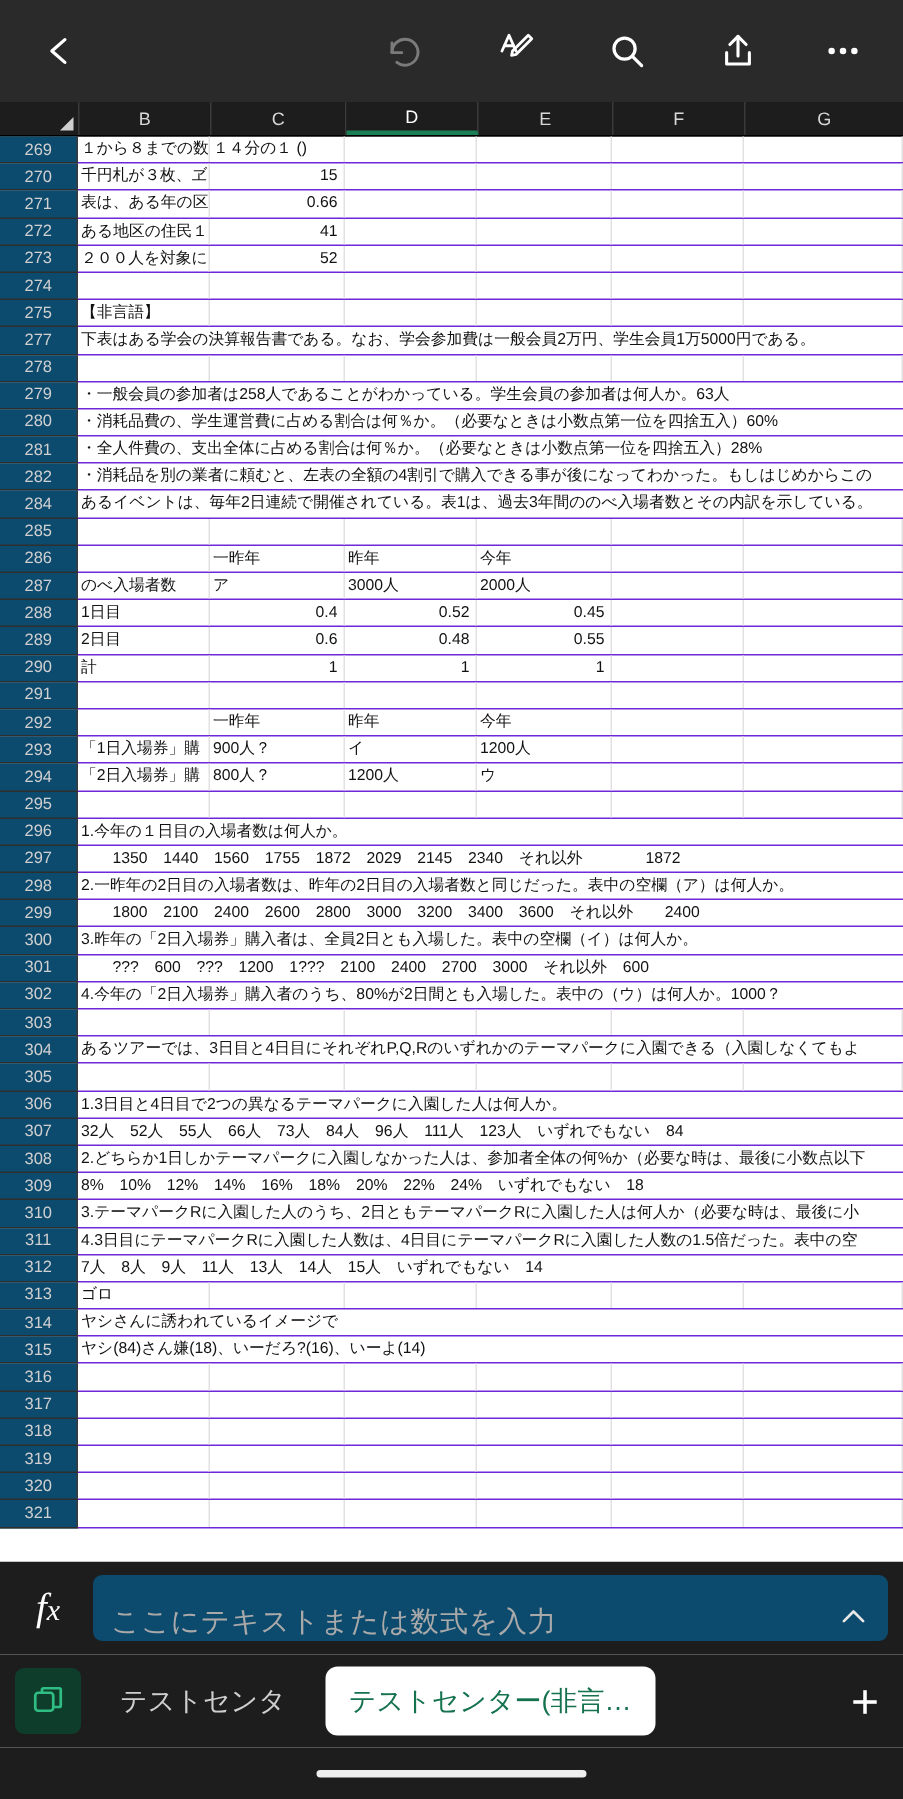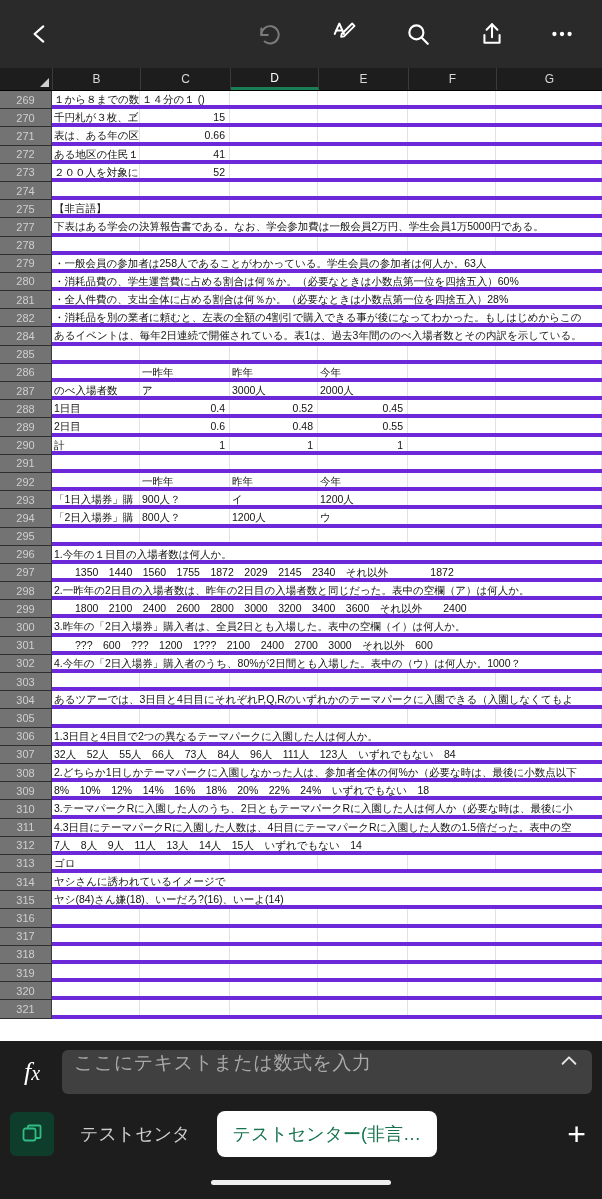--- a/index.html
+++ b/index.html
@@ -100,34 +100,34 @@
     border-bottom: 3px solid #1a7f55;
   }
   .row {
     display: flex;
     height: 18.2px;
     box-sizing: border-box;
   }
   .rh {
     width: 52px;
     flex: 0 0 52px;
-    background: #737373;
+    background: #0c4a6e;
     color: #d0d0d0;
     font-size: 11px;
     display: flex;
     align-items: center;
     justify-content: center;
     border-right: 1px solid #3a3a3a;
     border-bottom: 1px solid #2e2e2e;
     box-sizing: border-box;
   }
   .cells {
     display: flex;
     flex: 1 1 auto;
-    border-bottom: 4px solid #6d28d9;
+    border-bottom: 1px solid #6d28d9;
     box-sizing: border-box;
     position: relative;
   }
   .cell {
     box-sizing: border-box;
     border-right: 1px solid #e2e2e2;
     font-size: 10.5px;
     color: #121212;
     line-height: 17px;
     padding: 0 2px;
@@ -165,24 +165,24 @@
     font-family: "Liberation Serif", serif;
     font-style: italic;
     font-size: 26px;
     text-align: center;
     line-height: 1;
   }
   .fx .x { font-size: 20px; }
   .formula-input {
     flex: 1 1 auto;
     height: 44px;
-    background: #404040;
+    background: #0c4a6e;
     border-radius: 6px;
     display: flex;
-    align-items: flex-start;
+    align-items: flex-end;
     justify-content: space-between;
     padding: 0 12px;
     box-sizing: border-box;
   }
   .formula-placeholder {
     color: #a9a9a9;
     font-size: 19px;
     letter-spacing: 0.5px;
   }
   .chev {

